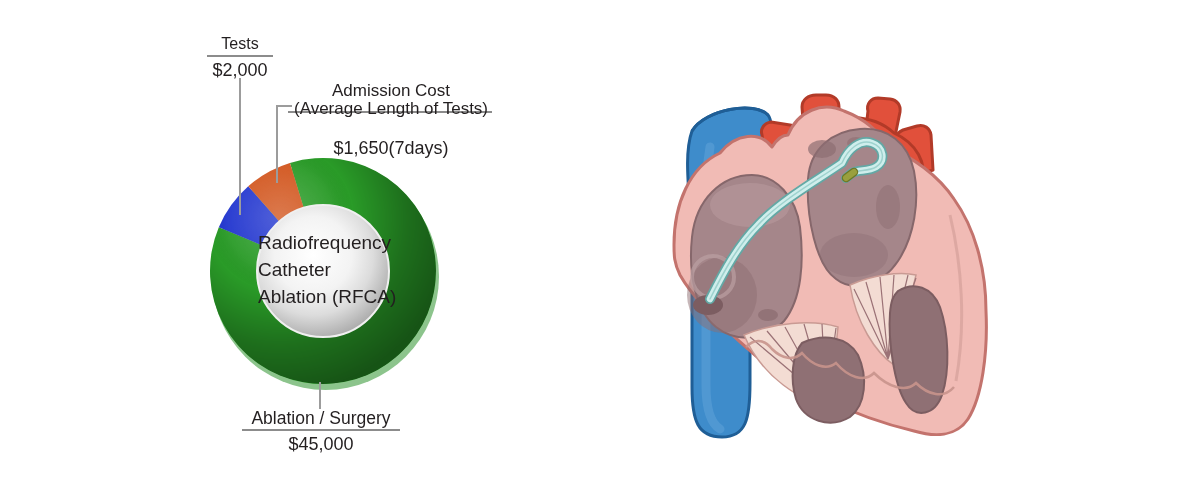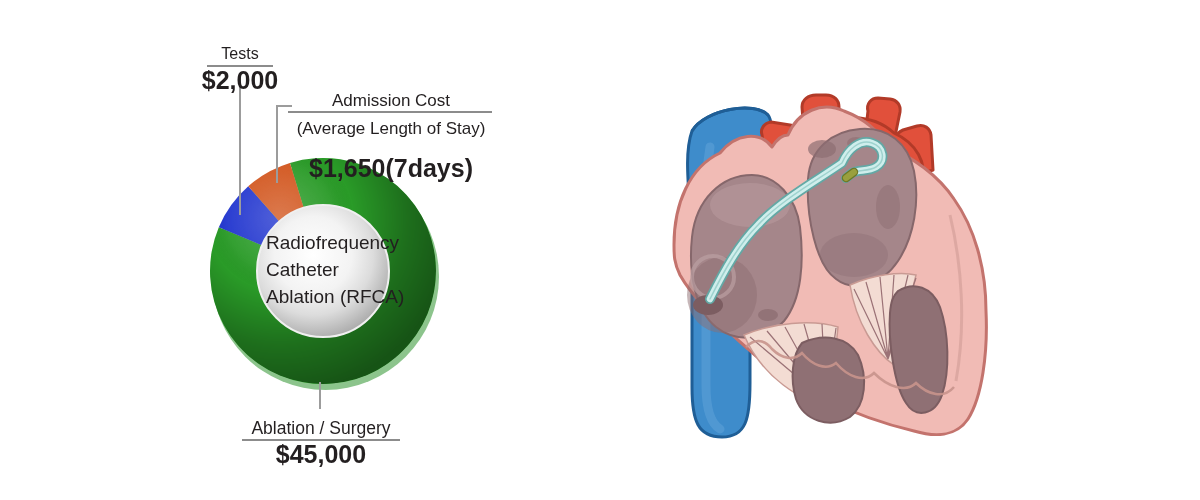--- a/index.html
+++ b/index.html
@@ -2,40 +2,40 @@
 <html><head>
 <meta charset="utf-8">
 <style>
   html,body{margin:0;padding:0;}
   body{
     width:1200px;height:500px;position:relative;background:#ffffff;
     font-family:"Liberation Sans", sans-serif;color:#231f20;overflow:hidden;
   }
   .abs{position:absolute;}
   .callout{text-align:center;white-space:nowrap;}
-  .callout .lbl{font-size:17px;line-height:18px;margin-top:10px;}
+  .callout .lbl{font-size:17px;line-height:18px;}
   .callout .rule{height:2px;background:#8c8c8c;margin:2px auto 2px auto;}
-  .callout .val{font-size:25px;line-height:23px;font-weight:700;}
+  .callout .val{font-size:18px;line-height:23px;font-weight:400;}
   .leader{background:#9c9c9c;}
   #tests-callout{left:190px;top:35px;width:100px;}
   #tests-callout .lbl{font-size:16px;}
   #tests-callout .rule{width:66px;}
   #admission-callout{left:286px;top:82px;width:210px;}
   #admission-rule{left:288px;top:111px;width:204px;height:2px;background:#8c8c8c;}
   #admission-elbow-h{left:276px;top:105px;width:16px;height:2px;}
   #admission-elbow-v{left:276px;top:105px;width:2px;height:78px;}
   #admission-callout .val{margin-top:19px;}
   #tests-leader{left:239px;top:78px;width:2px;height:137px;}
   #procedure-leader{left:319px;top:382px;width:2px;height:27px;}
   #procedure-callout{left:221px;top:409px;width:200px;}
   #procedure-callout .lbl{font-size:17.5px;}
   #procedure-callout .rule{width:158px;}
   #donut-svg{left:195px;top:143px;}
   #donut-center-label{
-    left:266px;top:229px;width:152px;
+    left:258px;top:229px;width:152px;
     font-size:19px;line-height:27px;white-space:pre-line;text-align:left;
   }
   #heart-svg{left:650px;top:85px;}
 </style>
 </head>
 <body>
 
 <svg id="donut-svg" class="abs" width="260" height="260" viewBox="0 0 260 260">
   <defs>
     <radialGradient id="shadeGrad" gradientUnits="userSpaceOnUse" cx="85" cy="75" r="175">
@@ -77,21 +77,21 @@
 <div id="procedure-leader" class="abs leader"></div>
 
 <div id="tests-callout" class="abs callout">
   <div class="lbl">Tests</div>
   <div class="rule"></div>
   <div class="val">$2,000</div>
 </div>
 
 <div id="admission-callout" class="abs callout">
   <div class="lbl">Admission Cost</div>
-  <div class="lbl">(Average Length of Stay)</div>
+  <div class="lbl">(Average Length of Tests)</div>
   <div class="val">$1,650(7days)</div>
 </div>
 
 <div id="procedure-callout" class="abs callout">
   <div class="lbl">Ablation / Surgery</div>
   <div class="rule"></div>
   <div class="val">$45,000</div>
 </div>
 
 <svg id="heart-svg" class="abs" width="360" height="360" viewBox="0 0 360 360">

